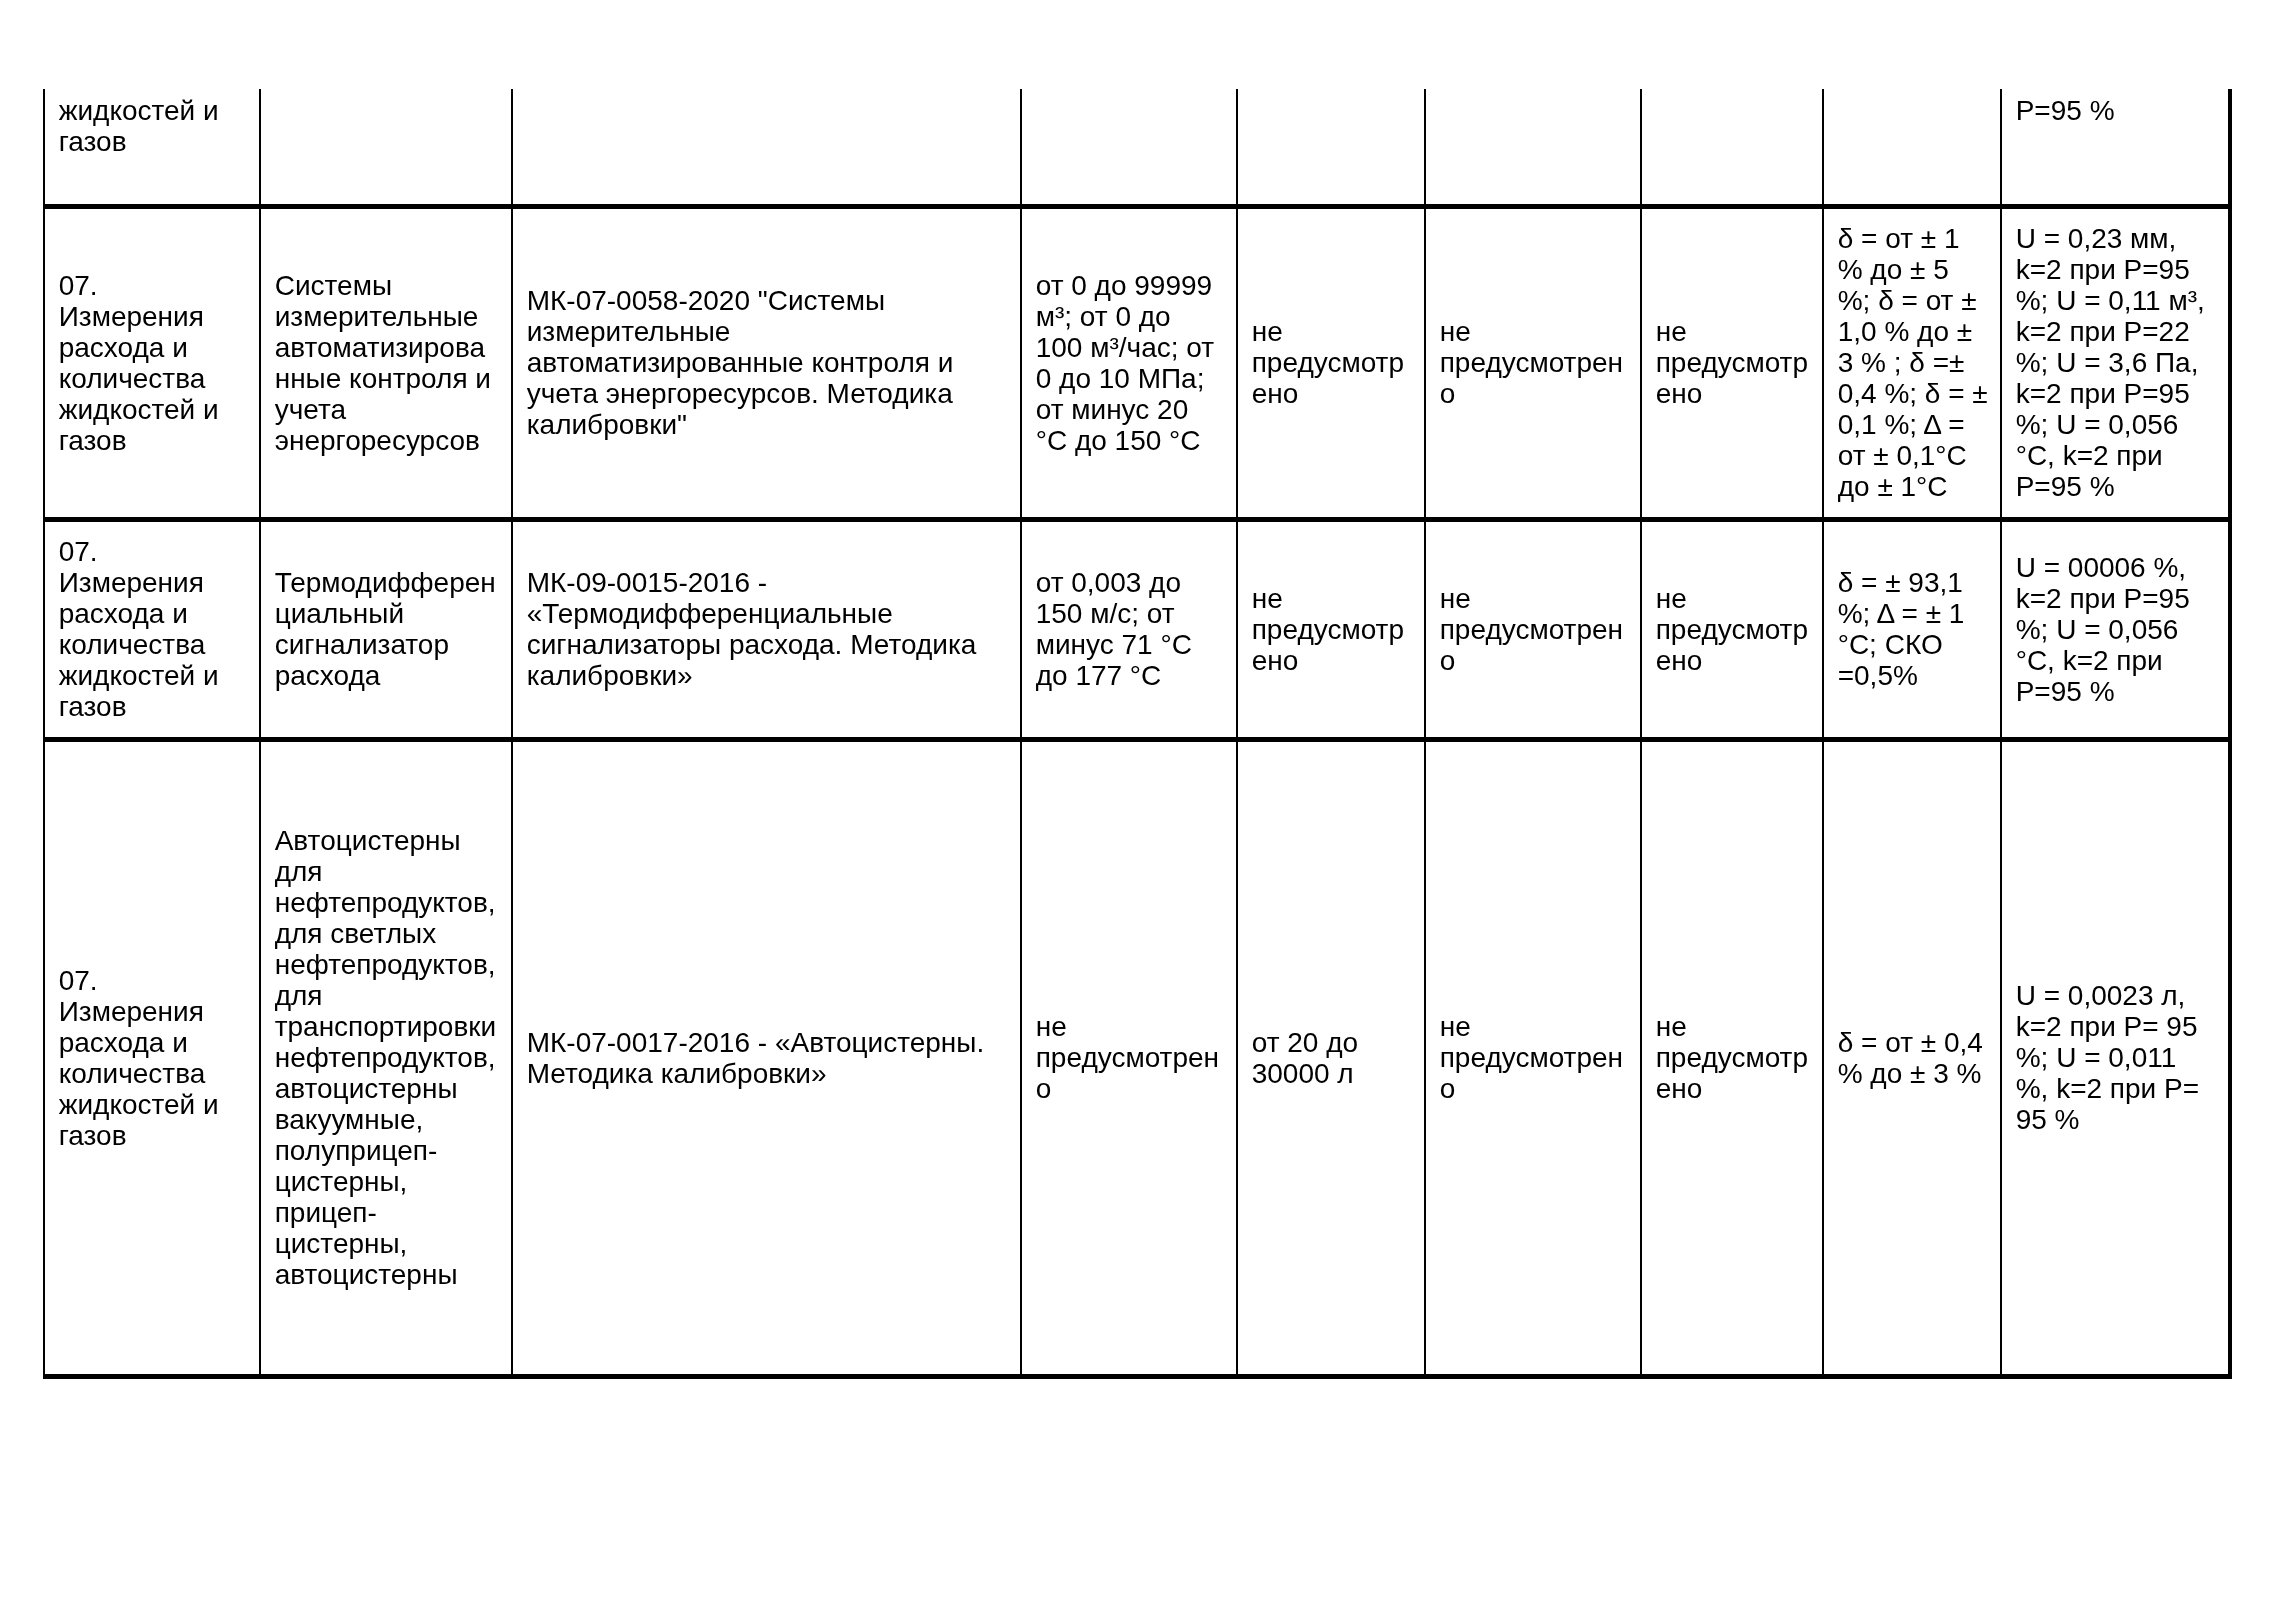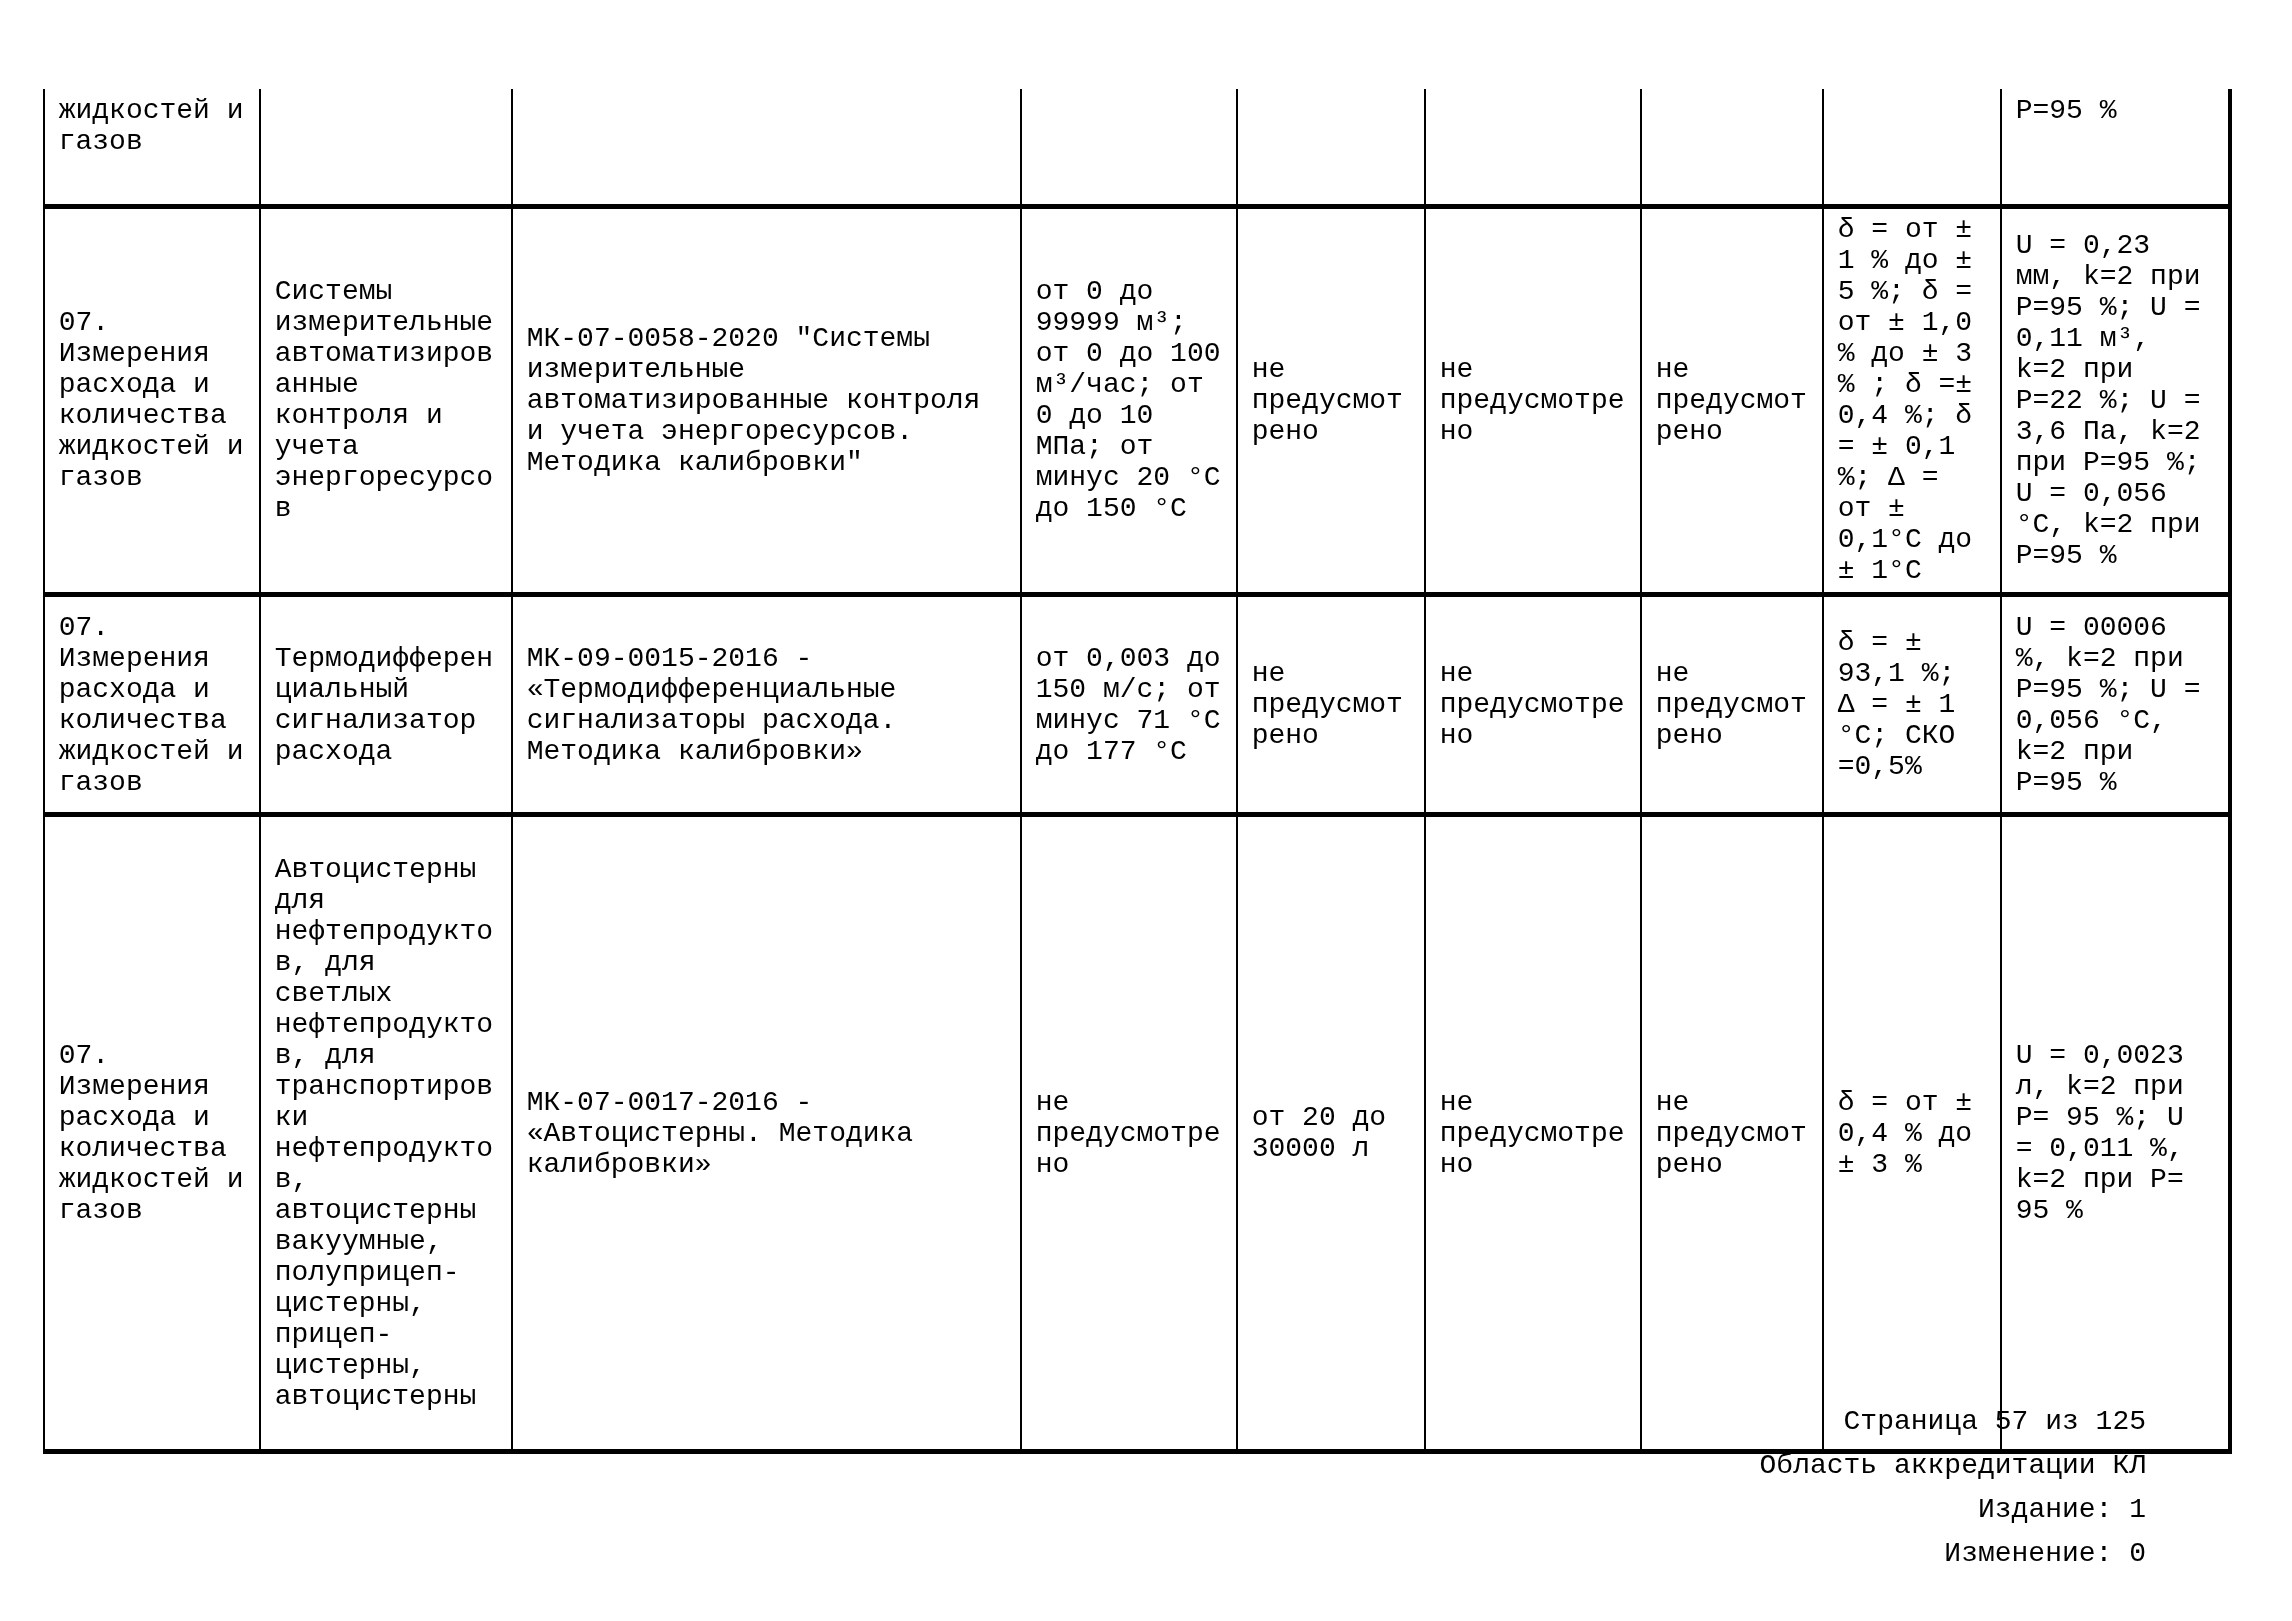--- a/index.html
+++ b/index.html
@@ -2,21 +2,21 @@
 <html><head>
 <meta charset="utf-8">
 <style>
   html, body { margin: 0; padding: 0; background: #ffffff; }
   .page {
     position: relative;
     width: 2293px;
     height: 1621px;
     background: #ffffff;
     color: #000000;
-    font-family: Liberation Mono, monospace;
+    font-family: Liberation Sans, sans-serif;
     overflow: hidden;
   }
   table.scope {
     position: absolute;
     left: 43px;
     top: 89px;
     width: 2186px;
     border-collapse: collapse;
     table-layout: fixed;
   }
@@ -111,21 +111,15 @@
         <td>не предусмотрено</td>
         <td>от 20 до 30000 л</td>
         <td>не предусмотрено</td>
         <td>не предусмотрено</td>
         <td>δ = от ± 0,4 % до ± 3 %</td>
         <td>U = 0,0023 л, k=2 при Р= 95 %; U = 0,011 %, k=2 при Р= 95 %</td>
       </tr>
     </tbody>
   </table>
 
-  <div class="footer">
-    <div>Страница 57 из 125</div>
-    <div>Область аккредитации КЛ</div>
-    <div>Издание: 1</div>
-    <div>Изменение: 0</div>
-  </div>
 
 </div>
 
 
 </body></html>

